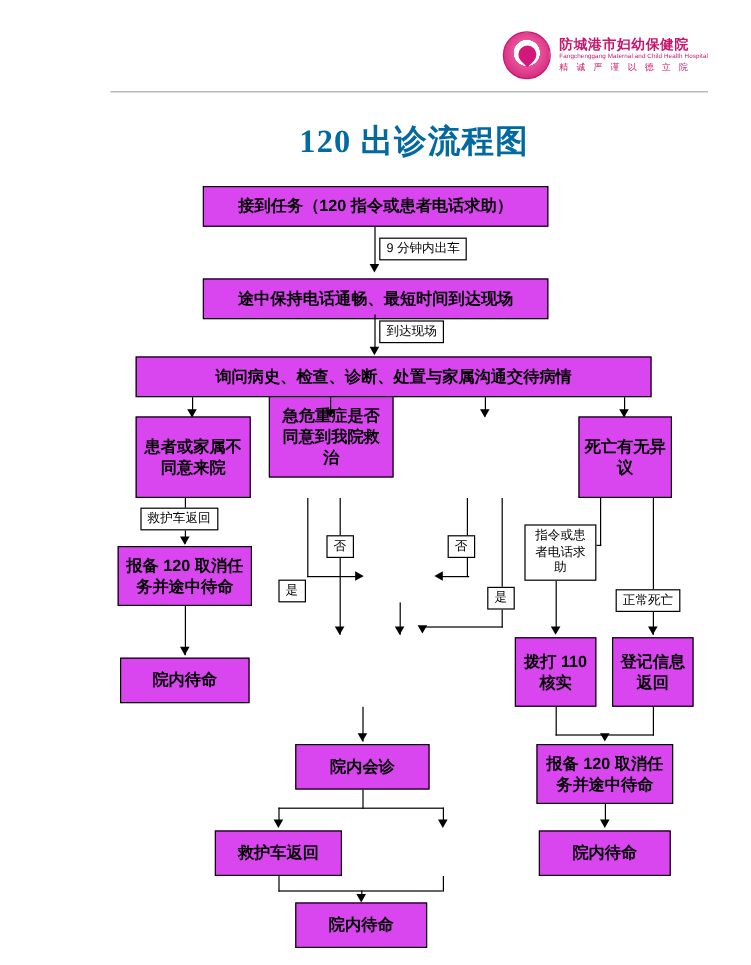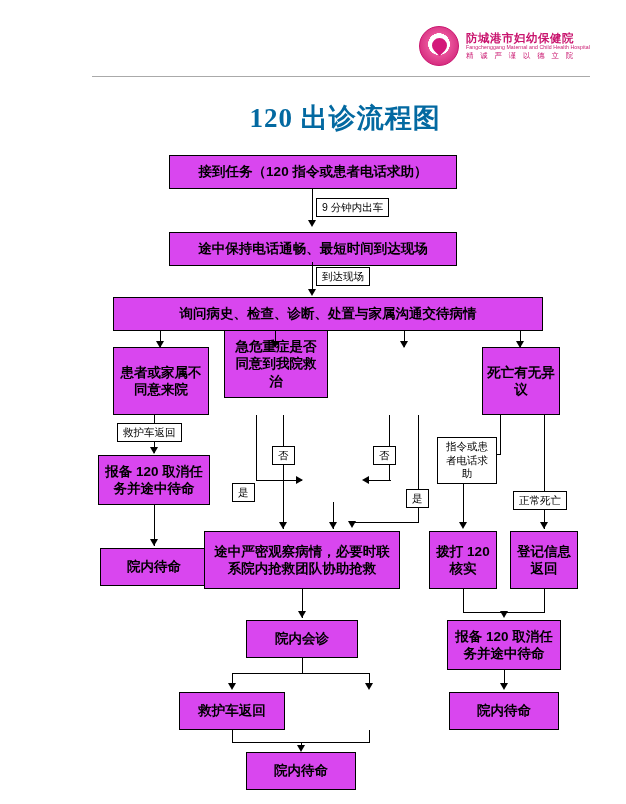--- a/index.html
+++ b/index.html
@@ -192,23 +192,22 @@
   <div class="node" style="left:224px; top:330px; width:104px; height:68px;">急危重症是否同意到我院救治</div>
 
 
   <div class="node" style="left:482px; top:347px; width:78px; height:68px;">死亡有无异议</div>
 
   <div class="node" style="left:98px; top:455px; width:112px; height:50px;">报备 120 取消任务并途中待命</div>
 
   <div class="node" style="left:100px; top:548px; width:108px; height:38px;">院内待命</div>
 
 
-  <div class="node" style="left:204px; top:531px; width:196px; height:58px;">途中严密观察病情，必要时联系院内抢救团队协助抢救</div>
-
-  <div class="node" style="left:429px; top:531px; width:68px; height:58px;">拨打 120 核实</div>
+
+  <div class="node" style="left:429px; top:531px; width:68px; height:58px;">拨打 110 核实</div>
 
   <div class="node" style="left:246px; top:620px; width:112px; height:38px;">院内会诊</div>
 
   <div class="node" style="left:510px; top:531px; width:68px; height:58px;">登记信息返回</div>
 
   <div class="node" style="left:447px; top:620px; width:114px; height:50px;">报备 120 取消任务并途中待命</div>
 
   <div class="node" style="left:179px; top:692px; width:106px; height:38px;">救护车返回</div>
 
 

